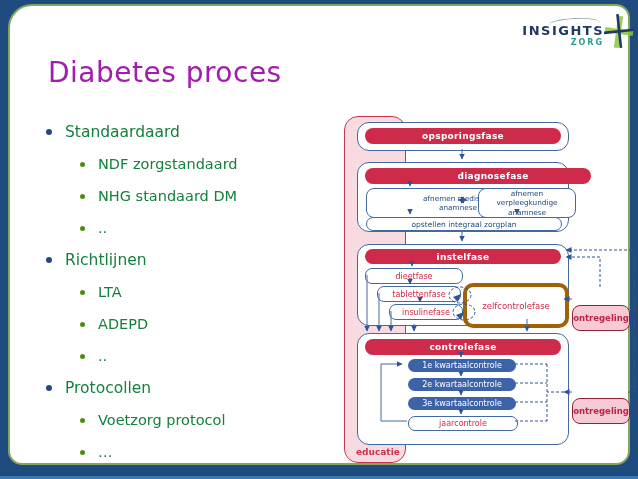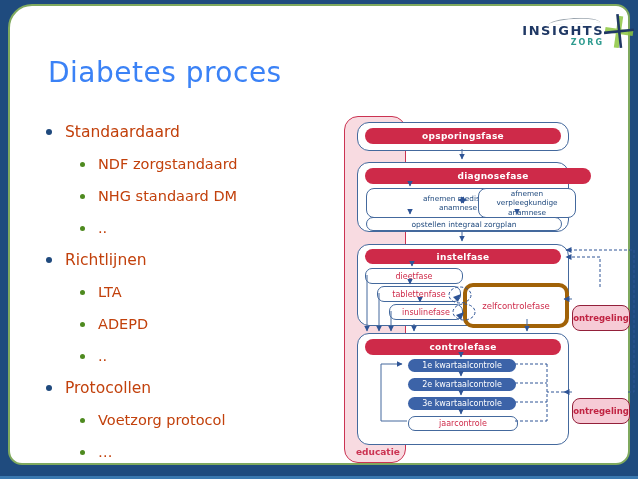--- a/index.html
+++ b/index.html
@@ -3,30 +3,30 @@
 <meta charset="utf-8">
 <style>
   html,body{margin:0;padding:0;background:#123;}
   .slide{position:relative;width:638px;height:479px;background:#1F4B7E;overflow:hidden;
          font-family:"DejaVu Sans","Liberation Sans",sans-serif;}
   .bottom-accent{position:absolute;left:0;bottom:0;width:638px;height:3px;background:#3B79B0;}
   .content{position:absolute;top:4px;left:8px;right:8px;bottom:14px;background:#ffffff;
            border:2px solid #7FA95E;border-radius:24px 14px 14px 14px;}
 
   
-  .title{position:absolute;left:38px;top:50px;font-size:28px;letter-spacing:.5px;color:#3b82f6;}
+  .title{position:absolute;left:38px;top:50px;font-size:28px;letter-spacing:.5px;color:#a21caf;}
   .logo{position:absolute;left:498px;top:10px;width:96px;text-align:right;}
   .logo-swoosh{position:absolute;left:40px;top:2px;width:52px;height:5px;
                border-top:1px solid #9aa4ad;border-radius:50%/100% 100% 0 0;transform:rotate(-3deg);}
   .logo-name{font-size:13px;font-weight:bold;letter-spacing:1.5px;color:#1F3864;line-height:14px;margin-top:8px;}
   .logo-sub{font-size:8px;font-weight:bold;letter-spacing:2px;color:#2E9B8F;line-height:9px;}
   .logo-cross{position:absolute;left:594px;top:6px;}
 
   
-  .list{position:absolute;left:36px;top:110px;width:300px;color:#c2410c;text-align:center;}
+  .list{position:absolute;left:36px;top:110px;width:300px;color:#15803d;text-align:center;}
   .li{display:flex;align-items:center;height:32px;}
   .li.l1{font-size:15.5px;}
   .li.l2{font-size:14.5px;padding-left:34px;}
   .b{display:inline-block;border-radius:50%;margin-right:13px;flex:0 0 auto;}
   .l1 .b{width:6px;height:6px;background:#1F497D;}
   .l2 .b{width:5px;height:5px;background:#4E8A1F;}
 
   
   .diagram{position:absolute;inset:0;font-family:"DejaVu Sans","Liberation Sans",sans-serif;}
   .educatie{position:absolute;left:334px;top:110px;width:60px;height:345px;background:#F8DBE1;

